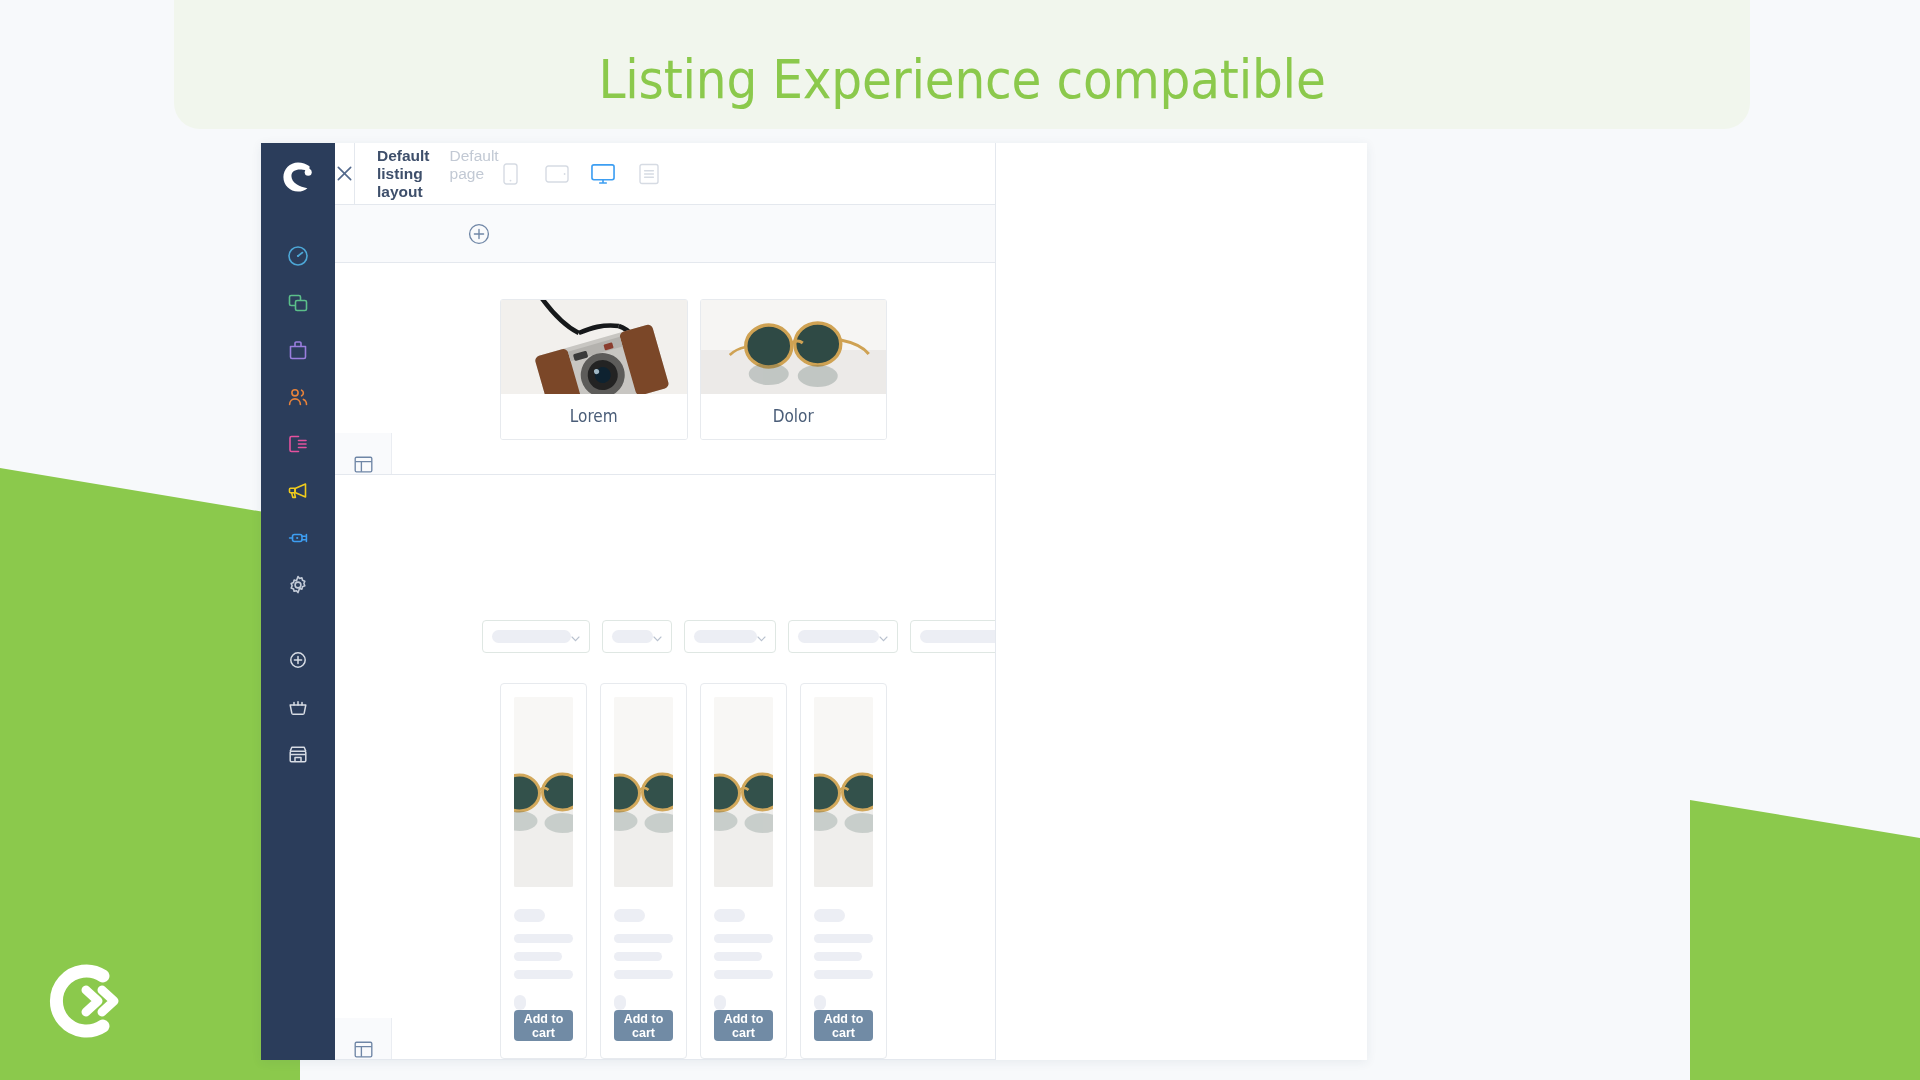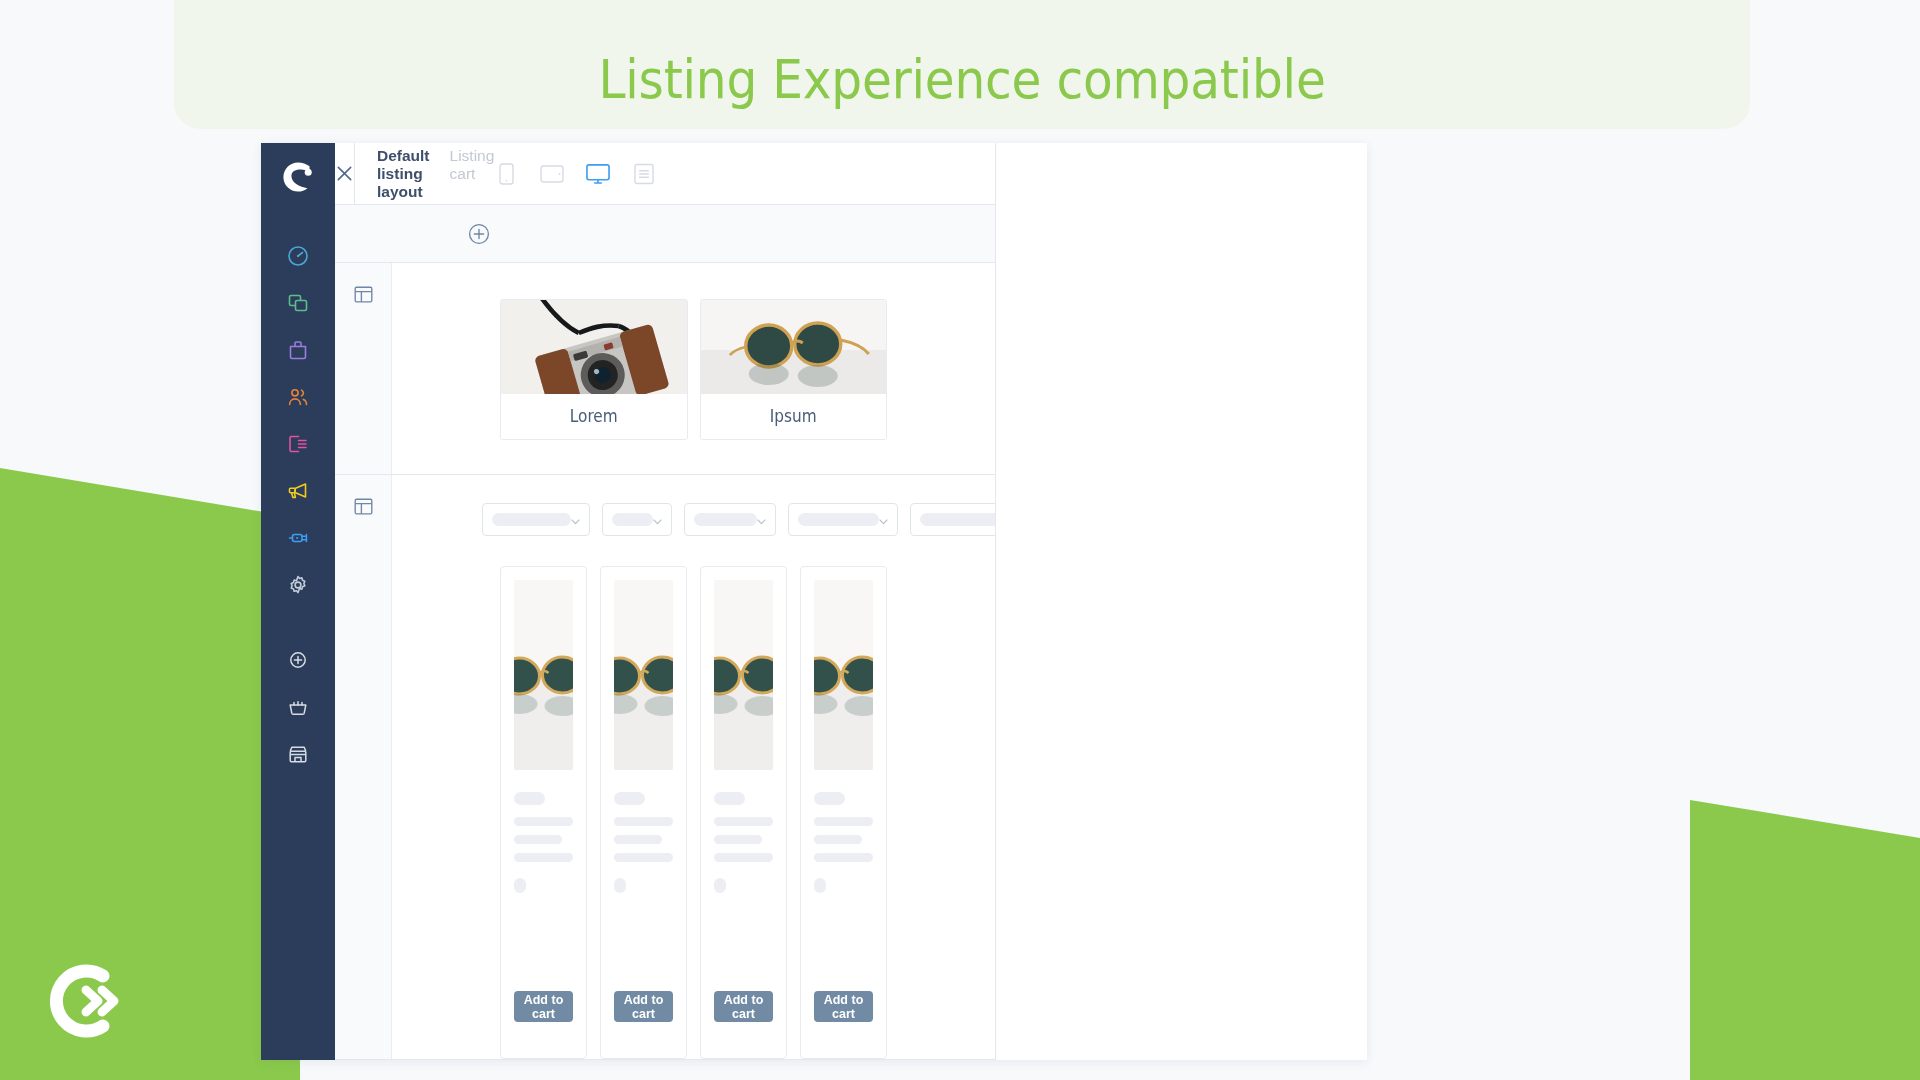--- a/index.html
+++ b/index.html
@@ -79,21 +79,21 @@
   #add-strip {
     height: 58px; flex: 0 0 58px; background: #f9fafc;
     border-bottom: 1px solid #e4e8ee;
     display: flex; align-items: center; justify-content: center;
     padding-right: 372px;
   }
   #add-section-btn { cursor: pointer; width: 22px; height: 22px; }
 
   
   #canvas { flex: 1; display: flex; flex-direction: column; overflow: hidden; }
-  .section { display: flex; border-bottom: 1px solid #e4e8ee; background: #fff; }
+  .section { display: flex; border-bottom: 1px solid #e4e8ee; background: #fff; align-items: flex-end; }
   .section-handle {
     width: 57px; flex: 0 0 57px; background: #f9fafc;
     border-right: 1px solid #eaedf2; padding-top: 22px;
     display: flex; justify-content: center; align-items: flex-start;
   }
   .section-handle svg { width: 19px; height: 19px; cursor: pointer; }
   .section-body { flex: 1; min-width: 0; }
 
   
   #category-section .section-body { padding: 36px 0 34px 0; }
@@ -137,21 +137,21 @@
     background: linear-gradient(180deg,#f9f8f6 0%,#f2f1ef 55%,#eceae8 100%);
     position: relative; overflow: hidden;
   }
   .skel-area { padding-top: 22px; }
   .skel { background: #eceef4; border-radius: 7px; }
   .skel-title { width: 52%; height: 13px; margin-bottom: 12px; }
   .skel-line  { height: 9px; margin-bottom: 9px; }
   .skel-l1 { width: 100%; } .skel-l2 { width: 81%; } .skel-l3 { width: 100%; }
   .skel-price { width: 21%; height: 15px; margin-top: 16px; }
   .add-cart-btn {
-    margin-top: auto; margin-bottom: 36px;
+    margin-top: auto; margin-bottom: 17px;
     height: 31px; border-radius: 4px; background: #718ba5;
     color: #fff; font-size: 12.5px; font-weight: 700;
     display: flex; align-items: center; justify-content: center;
     cursor: pointer; border: none; font-family: "Liberation Sans", sans-serif;
   }
 
   
   #right-rail { width: 372px; flex: 0 0 372px; background: #fff; border-left: 1px solid #e4e8ee; }
 
   
@@ -270,21 +270,21 @@
     <div id="editor">
 
       <div id="topbar">
         <div id="close-btn">
           <svg viewBox="0 0 20 20" stroke="#53698c" stroke-width="1.7" stroke-linecap="round">
               <path d="M3.5 3.5l13 13M16.5 3.5l-13 13"></path>
             </svg>
         </div>
         <div id="titles">
           <span id="layout-title">Default listing layout</span>
-          <span id="layout-sub">Listing cart</span>
+          <span id="layout-sub">Default page</span>
         </div>
         <div id="device-switch">
           <div class="device-btn">
             <svg width="15" height="22" viewBox="0 0 15 22" fill="none" stroke="#d6dbe3" stroke-width="1.4">
               <rect x="1" y="1" width="13" height="20" rx="2.4"></rect>
                 <circle cx="7.5" cy="17.6" r=".9" fill="#d6dbe3" stroke="none"></circle>
             </svg>
           </div>
           <div class="device-btn">
             <svg width="24" height="18" viewBox="0 0 24 18" fill="none" stroke="#d6dbe3" stroke-width="1.4">
@@ -366,21 +366,21 @@
                       <path d="M113 43 q6 -4 11 0" stroke="#cfa253" stroke-width="3" fill="none"></path>
                       <path d="M162 40 q20 4 28 14" stroke="#cfa253" stroke-width="3" fill="none"></path>
                       <path d="M67 47 q-10 2 -16 8" stroke="#cfa253" stroke-width="2.6" fill="none"></path>
                     </g>
                     <g opacity=".22">
                       <ellipse cx="90" cy="74" rx="20" ry="11" fill="#2f4a45"></ellipse>
                       <ellipse cx="139" cy="76" rx="20" ry="11" fill="#2f4a45"></ellipse>
                     </g>
                   </svg>
                 </div>
-                <div class="cat-label">Ipsum</div>
+                <div class="cat-label">Dolor</div>
               </div>
 
             </div>
           </div>
         </div>
 
         <div class="section" id="listing-section">
           <div class="section-handle">
             <svg viewBox="0 0 19 19" fill="none" stroke="#6f86a6" stroke-width="1.35">
               <rect x="1.2" y="2.2" width="16.6" height="14.6" rx="1.3"></rect>

